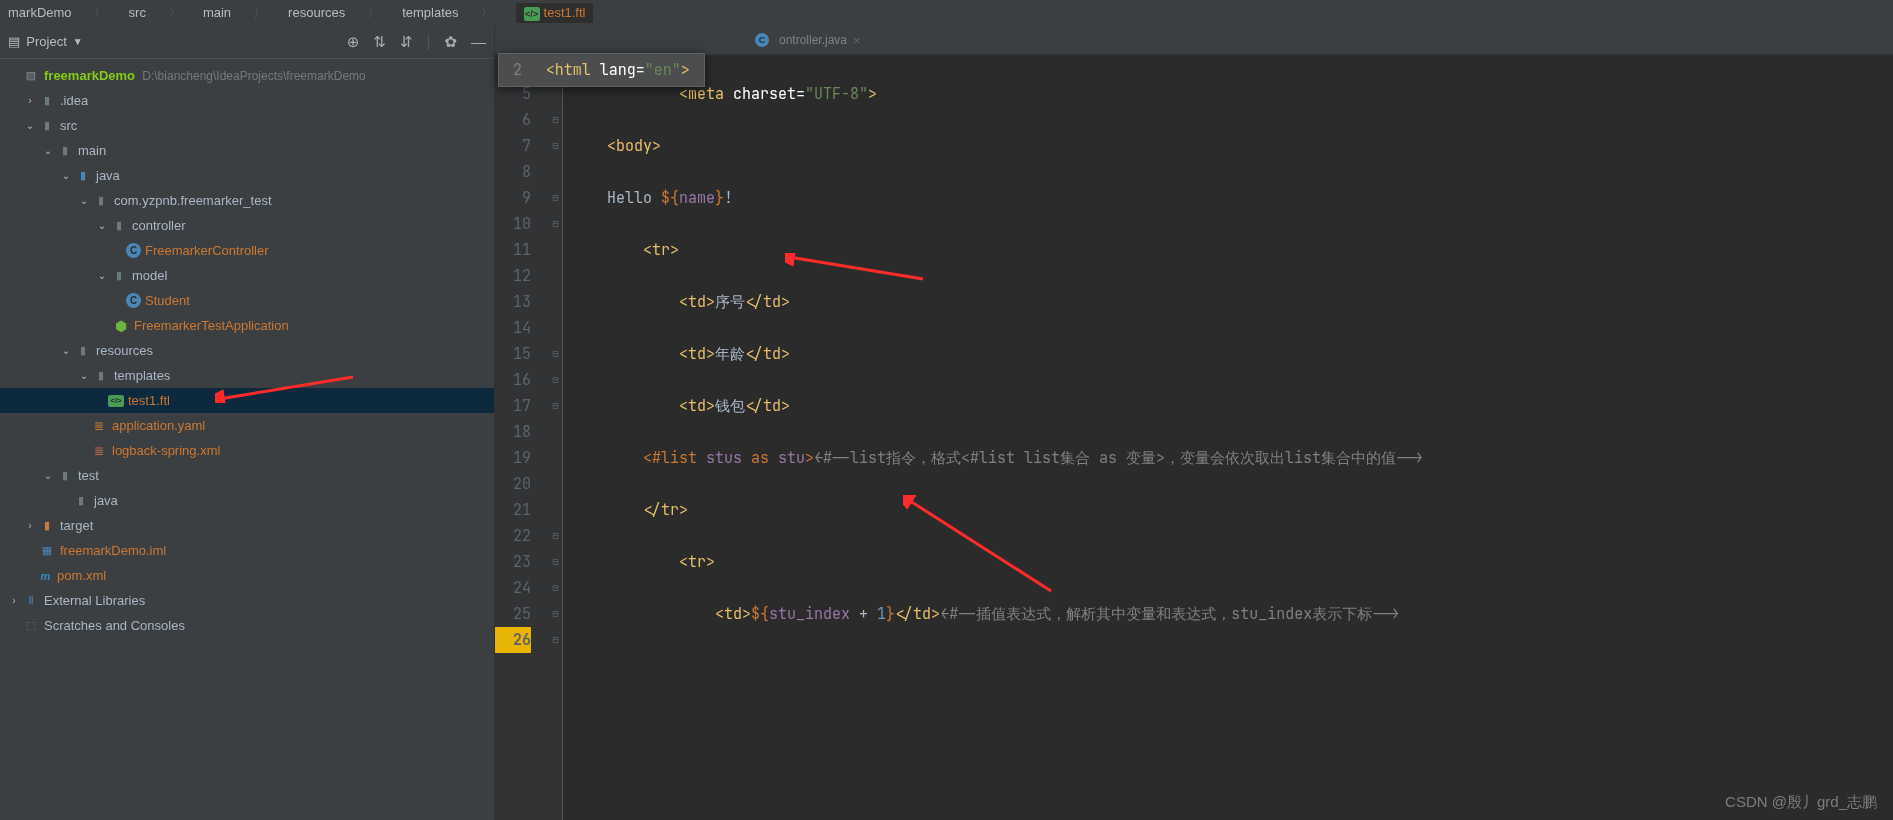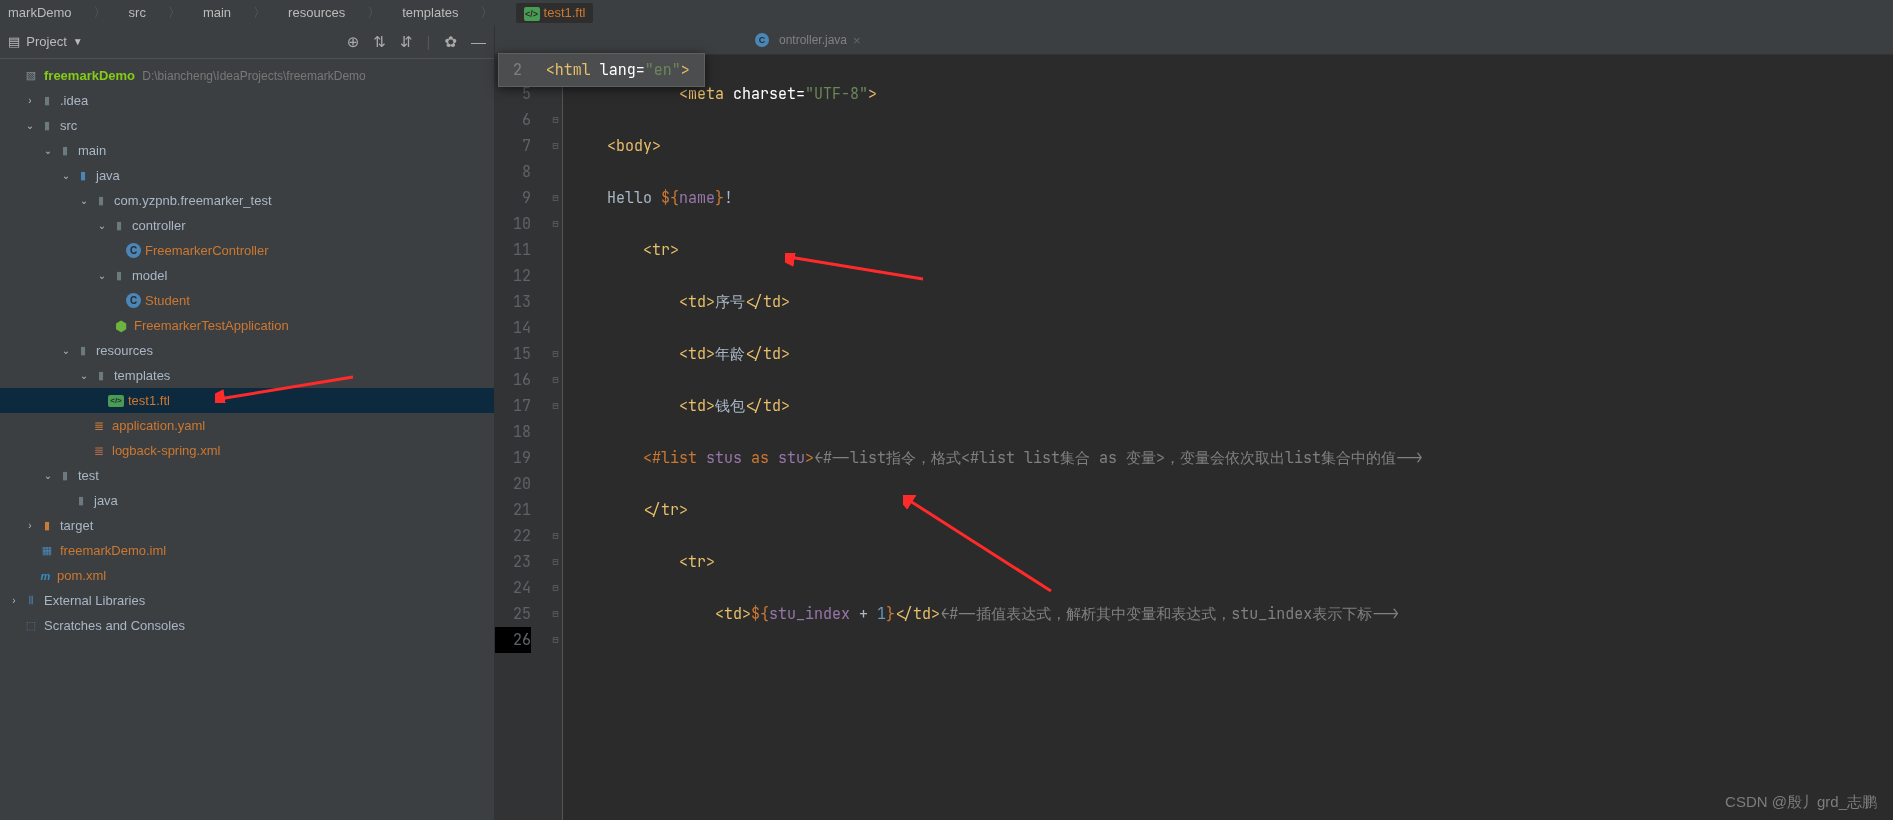--- a/index.html
+++ b/index.html
@@ -45,21 +45,21 @@
 .foldbar { width:14px; background:#313335; border-right:1px solid #555; line-height:26px; color:#606366; font-size:10px; text-align:center; }
 .code { flex:1; background:#2b2b2b; line-height:26px; padding-left:8px; white-space:pre; position:relative; }
 .tag { color:#e8bf6a; }
 .attr { color:#ffffff; }
 .value { color:#6a8759; }
 .ftl-dir { color:#cc7832; }
 .ftl-var { color:#9876aa; }
 .op { color:#a9b7c6; }
 .num { color:#6897bb; }
 .comment { color:#808080; }
-.caret-line { background:#000000; }
+.caret-line { background:#eab308;font-weight:bold; }
 .watermark { position:absolute; bottom:8px; right:16px; color:#7d7d7d; font-size:15px; z-index:10; }
 svg.arrow-ann { position:absolute; z-index:8; pointer-events:none; }
 </style>
 </head>
 <body>
 
 <div class="breadcrumb">
   <span>markDemo</span>
     <span class="sep">〉</span>
   <span>src</span>

